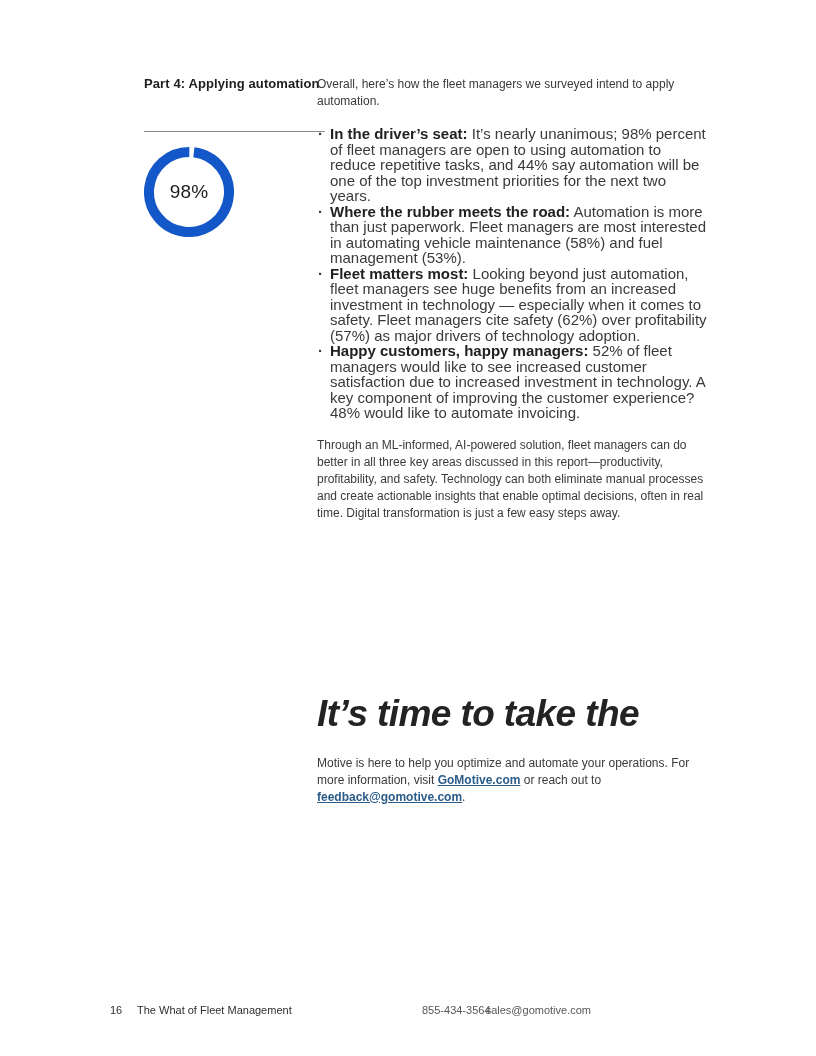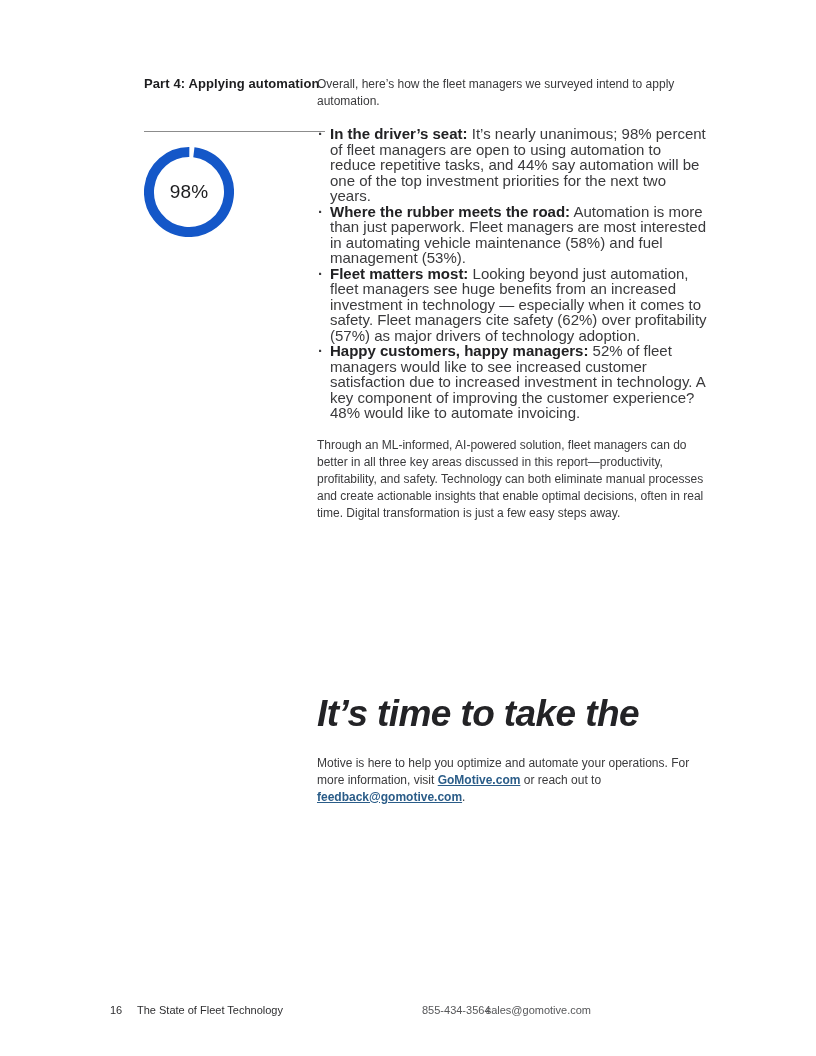--- a/index.html
+++ b/index.html
@@ -104,18 +104,18 @@
 
     <h1 class="cta-heading">
       <div>It’s time to take the</div>
     </h1>
 
     <p class="body-text cta-para"><span>Motive is here to help you optimize and automate your operations. For more information, visit </span><a>GoMotive.com</a><span> or reach out to </span><a>feedback@gomotive.com</a><span>.</span></p>
   </main>
 
   <footer class="footer">
     <span class="page-num">16</span>
-    <span class="doc-title">The State of Fleet Technology</span>
+    <span class="doc-title">The What of Fleet Management</span>
     <span class="phone">855-434-3564</span>
     <span class="email">sales@gomotive.com</span>
   </footer>
 
 </div>
 
 </body></html>

